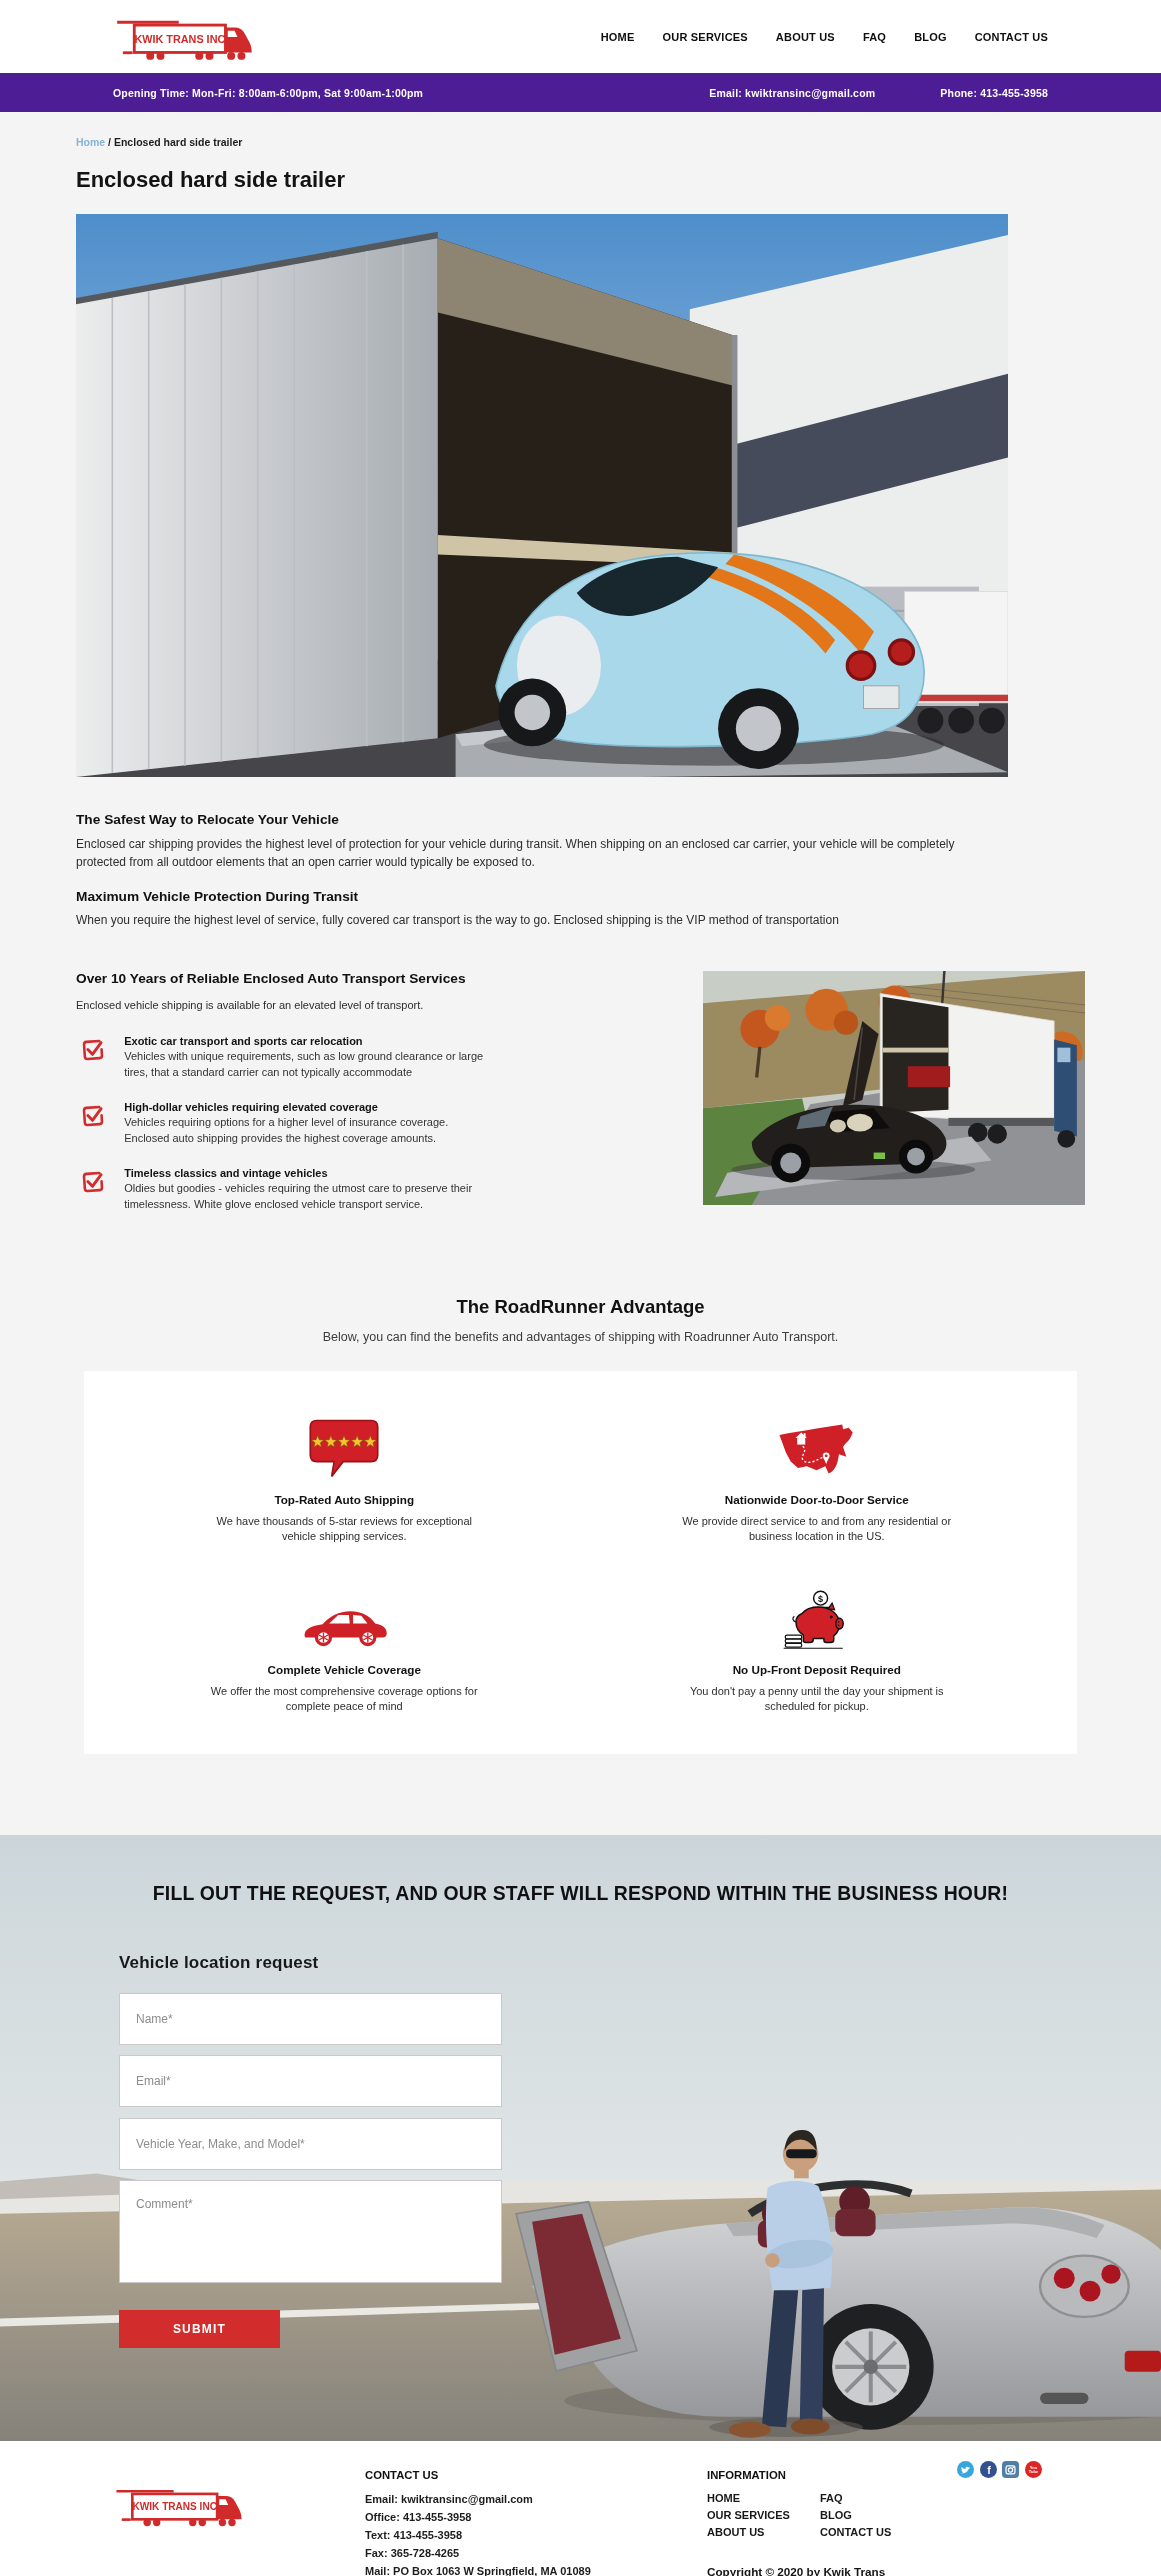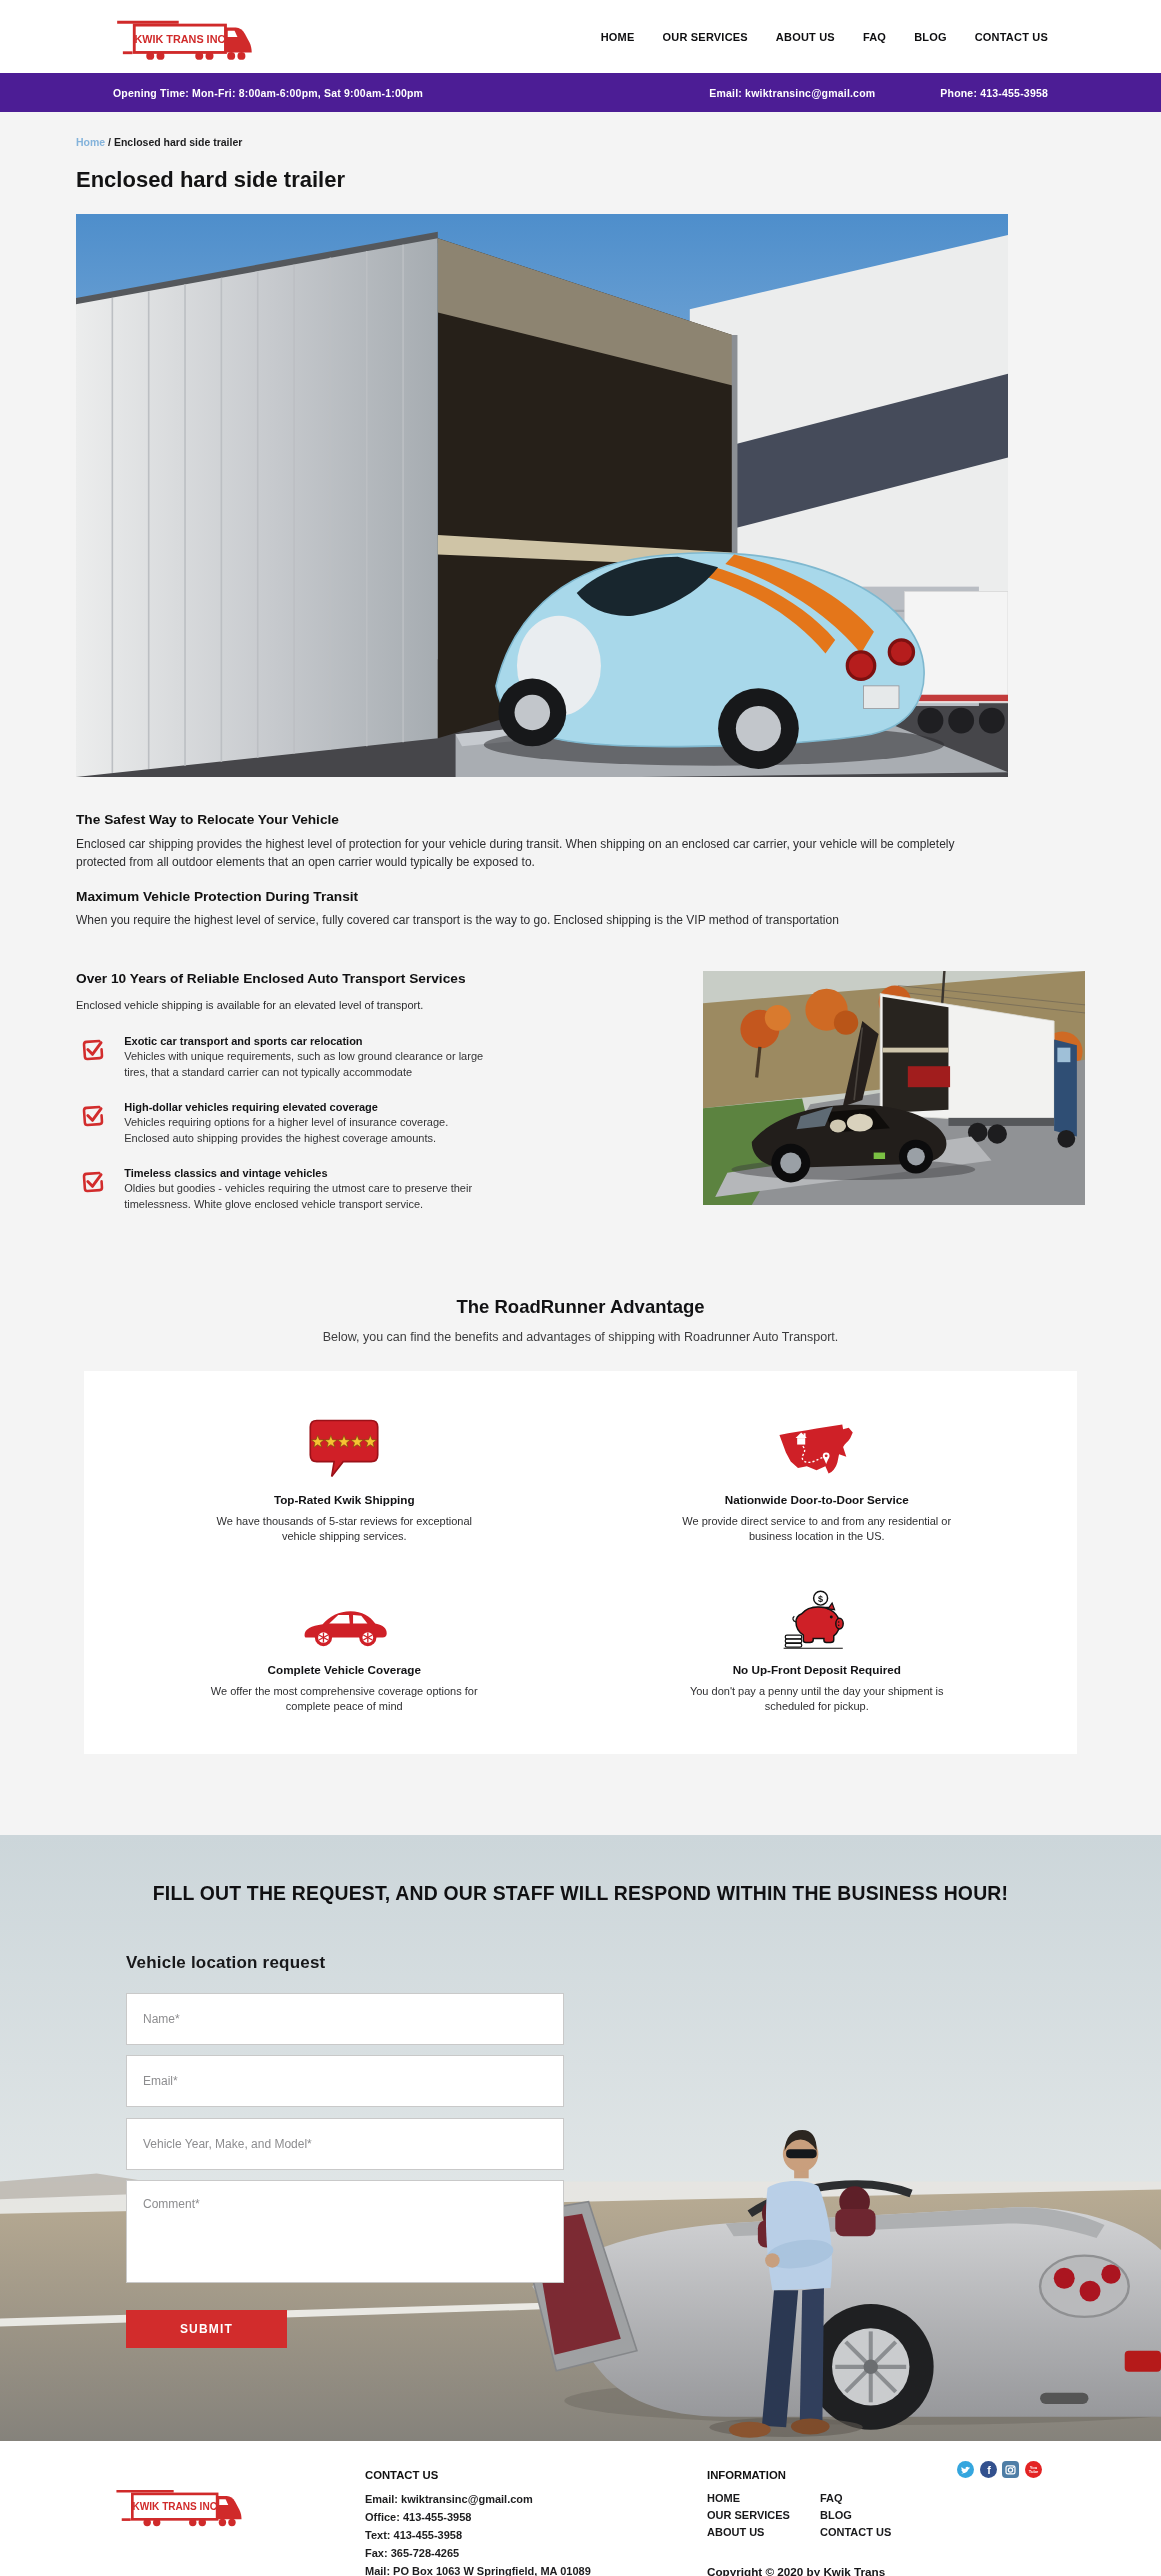--- a/index.html
+++ b/index.html
@@ -49,21 +49,21 @@
   .feat-icon{height:74px;display:flex;align-items:flex-end;justify-content:center;margin-bottom:13px;}
   .feat-title{font-size:11.7px;font-weight:bold;color:#121214;margin-bottom:7.3px;}
   .feat-desc{font-size:11px;line-height:15.3px;color:#2f2f31;max-width:278px;margin:0 auto;}
 
   
   .request{position:relative;height:606px;overflow:hidden;}
   .request .bg{position:absolute;inset:0;}
   .request .bg svg{display:block;width:100%;height:100%;}
   .request-inner{position:relative;padding:0 113px;}
   .req-banner{font-size:19.4px;font-weight:bold;color:#101012;text-align:center;letter-spacing:0.2px;margin-top:47px;}
-  .form-col{width:438px;margin-left:13px;margin-top:48px;}
+  .form-col{width:383px;margin-left:6px;margin-top:48px;}
   .form-title{font-size:17px;font-weight:bold;color:#18181a;letter-spacing:0.2px;margin-bottom:19.4px;}
   .form-col input,.form-col textarea{display:block;width:100%;box-sizing:border-box;background:#fff;border:0.8px solid #c9c9c9;font-family:"Liberation Sans",sans-serif;font-size:12px;color:#333;padding:0 16px;margin-bottom:10.5px;outline:none;}
   .form-col input{height:52px;}
   .form-col textarea{height:103px;padding-top:16px;resize:none;}
   .form-col ::placeholder{color:#8d8d8f;opacity:1;}
   .submit-btn{display:block;width:161px;height:38px;background:#d22c2c;color:#fff;border:none;font-family:"Liberation Sans",sans-serif;font-size:12px;font-weight:bold;letter-spacing:1.2px;margin-top:27px;cursor:pointer;}
 
   
   .footer{background:#fff;padding:27.4px 113px 34px;position:relative;display:flex;}
   .f-logo{width:252px;padding-top:9.7px;}
@@ -298,21 +298,21 @@
             <path d="M12,4 H78 Q86,4 86,12 V46 Q86,54 78,54 H44 L30,72 L33,54 H12 Q4,54 4,46 V12 Q4,4 12,4 Z" fill="#d01f27" stroke="#9b1118" stroke-width="2"></path>
             <g fill="#f6c233" stroke="#7a4e09" stroke-width=".8">
               <polygon transform="translate(13,30)" points="0,-8 2,-2.75 7.6,-2.47 3.23,1.05 4.7,6.47 0,3.4 -4.7,6.47 -3.23,1.05 -7.6,-2.47 -2,-2.75"></polygon>
               <polygon transform="translate(29,30)" points="0,-8 2,-2.75 7.6,-2.47 3.23,1.05 4.7,6.47 0,3.4 -4.7,6.47 -3.23,1.05 -7.6,-2.47 -2,-2.75"></polygon>
               <polygon transform="translate(45,30)" points="0,-8 2,-2.75 7.6,-2.47 3.23,1.05 4.7,6.47 0,3.4 -4.7,6.47 -3.23,1.05 -7.6,-2.47 -2,-2.75"></polygon>
               <polygon transform="translate(61,30)" points="0,-8 2,-2.75 7.6,-2.47 3.23,1.05 4.7,6.47 0,3.4 -4.7,6.47 -3.23,1.05 -7.6,-2.47 -2,-2.75"></polygon>
               <polygon transform="translate(77,30)" points="0,-8 2,-2.75 7.6,-2.47 3.23,1.05 4.7,6.47 0,3.4 -4.7,6.47 -3.23,1.05 -7.6,-2.47 -2,-2.75"></polygon>
             </g>
           </svg>
         </div>
-        <div class="feat-title">Top-Rated Kwik Shipping</div>
+        <div class="feat-title">Top-Rated Auto Shipping</div>
         <div class="feat-desc">We have thousands of 5-star reviews for exceptional vehicle shipping services.</div>
       </div>
 
       <div class="feature">
         <div class="feat-icon">
           <svg width="81" height="58" viewBox="0 0 100 72">
             <path d="M4,16 C18,13 34,11 50,8 L82,3 L83,9 L90,7 L95,13 L92,20 C89,25 85,27 83,31 L87,43 L78,40 L76,50 C74,57 70,62 65,64 L61,55 L50,60 L38,55 L27,57 L18,49 L12,38 L8,27 Z" fill="#cf2027"></path>
             <polygon points="24,20 31,13 38,20" fill="#fff"></polygon>
             <rect x="26" y="20" width="10" height="8" fill="#fff"></rect>
             <rect x="34" y="14" width="2.4" height="5" fill="#fff"></rect>

